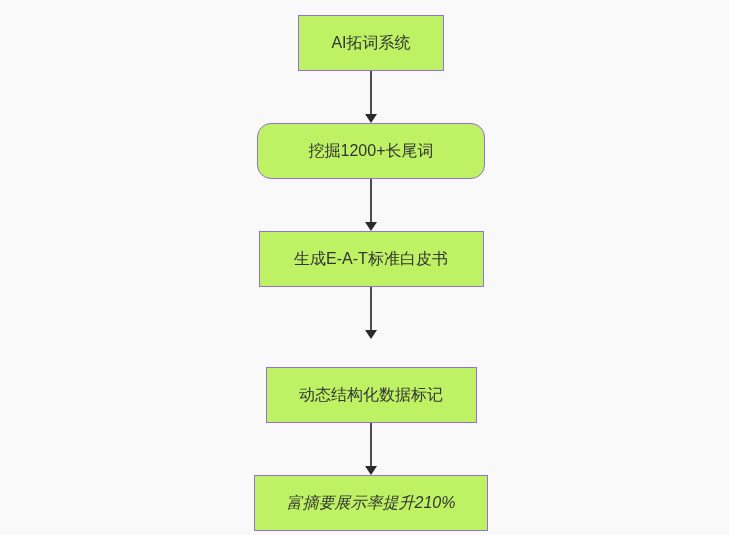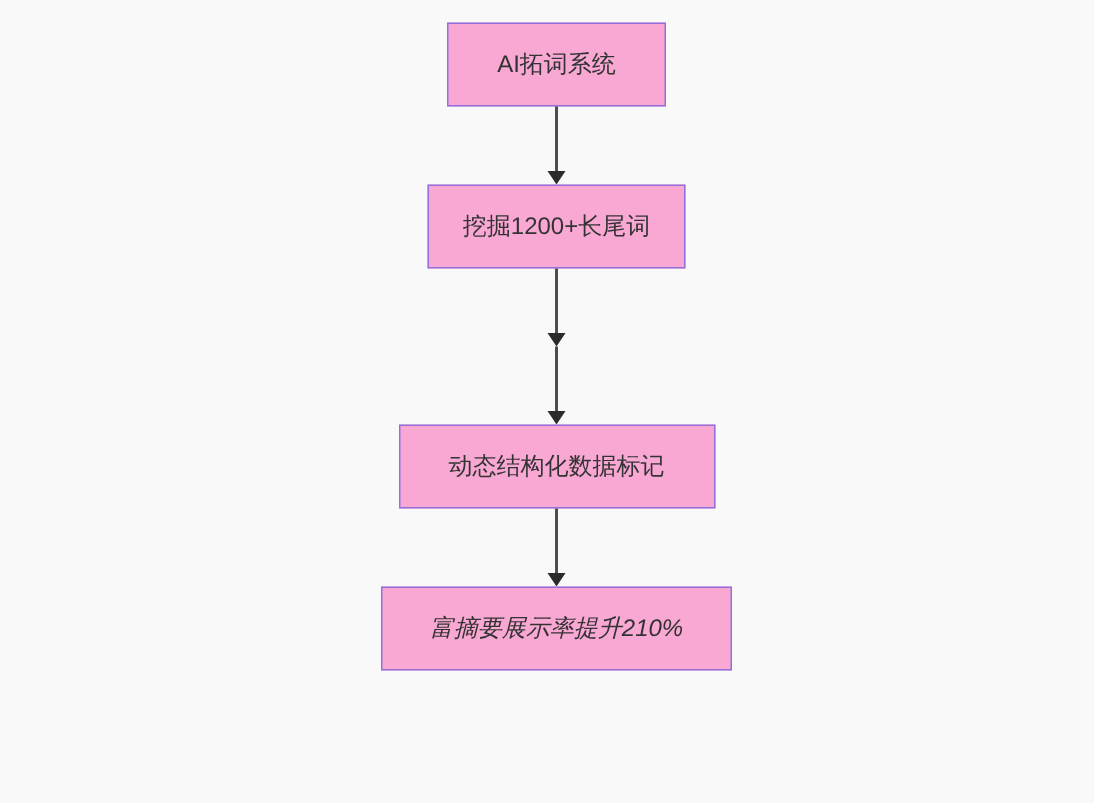--- a/index.html
+++ b/index.html
@@ -23,35 +23,35 @@
     left: 371px;
     top: 15px;
     transform: translateX(-50%);
     display: flex;
     flex-direction: column;
     align-items: center;
   }
   .node {
     box-sizing: border-box;
     height: 56px;
-    background: #f9a8d4;
+    background: #bef264;
     border: 1px solid #9370DB;
     color: #333333;
     font-size: 16px;
     display: flex;
     align-items: center;
     justify-content: center;
     text-align: center;
     white-space: nowrap;
     flex: none;
   }
   .node-1 { width: 146px; }
-  .node-2 { width: 172px; }
+  .node-2 { width: 228px; border-radius: 14px; }
   .node-3 { width: 225px; }
-  .node-4 { width: 211px; }
+  .node-4 { width: 211px; margin-top: 28px; }
   .node-5 { width: 234px; font-style: italic; }
   .edge {
     height: 52px;
     flex: none;
     display: flex;
     flex-direction: column;
     align-items: center;
   }
   .edge-line {
     width: 2px;
@@ -84,20 +84,23 @@
 
     <div class="node node-2">
       <span>挖掘1200+长尾词</span>
     </div>
 
     <div class="edge">
       <div class="edge-line"></div>
       <div class="edge-head"></div>
     </div>
 
+    <div class="node node-3">
+      <span>生成E-A-T标准白皮书</span>
+    </div>
 
     <div class="edge">
       <div class="edge-line"></div>
       <div class="edge-head"></div>
     </div>
 
     <div class="node node-4">
       <span>动态结构化数据标记</span>
     </div>
 

